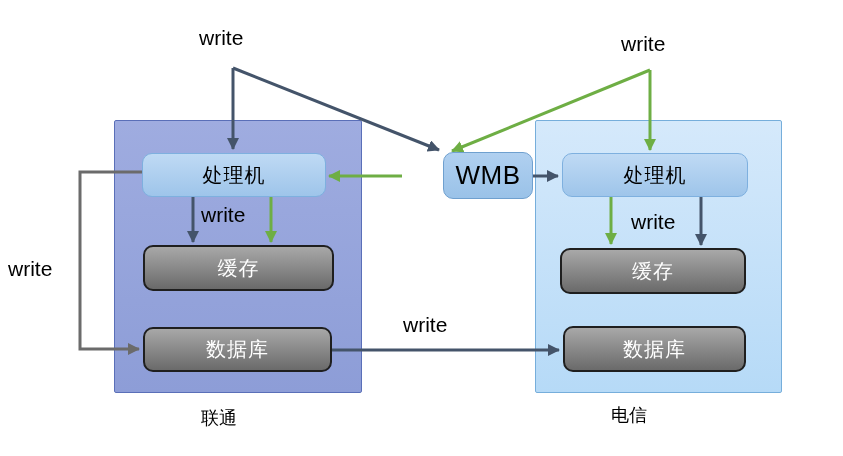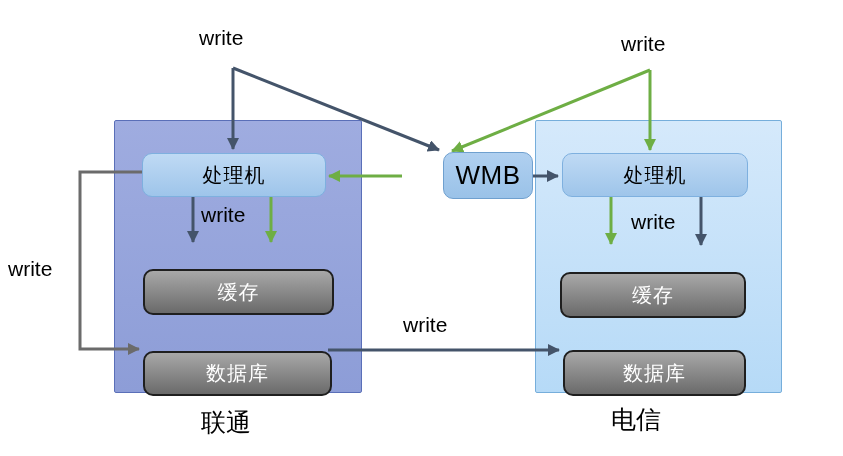--- a/index.html
+++ b/index.html
@@ -25,21 +25,21 @@
   .node{
     position:absolute;display:flex;align-items:center;justify-content:center;
     border-radius:10px;font-size:20px;letter-spacing:1px;
   }
   .node.blue{
     background:linear-gradient(180deg,#BFDAF4 0%,#9EC5EA 100%);
     border:1.5px solid #7EB0DF;color:#000;text-align:center;
   }
   .node.gray{
     background:linear-gradient(180deg,#A8A8A8 0%,#6A6A6A 100%);
-    border:2px solid #1F1F1F;color:#ffffff;margin-top:24px;
+    border:2px solid #1F1F1F;color:#ffffff;
   }
   .node.wmb{
     left:402px;top:152px;width:88px;height:45px;
     background:linear-gradient(180deg,#B0D0F0 0%,#9AC2E8 100%);
     border:1.5px solid #6FA0CF;color:#000;
     font-size:26px;letter-spacing:0.5px;border-radius:10px;margin-left:41px;
   }
   .proc-unicom{left:142px;top:153px;width:182px;height:42px;}
   .proc-telecom{left:562px;top:153px;width:184px;height:42px;}
   .cache-unicom{left:143px;top:245px;width:187px;height:42px;}
@@ -49,21 +49,21 @@
   
   .lbl{position:absolute;font-size:21px;color:#000;white-space:nowrap;text-align:center;}
   .write-top-left{left:199px;top:26px;}
   .write-top-right{left:621px;top:32px;}
   .write-left{left:8px;top:257px;}
   .write-inner-unicom{left:201px;top:203px;}
   .write-inner-telecom{left:631px;top:210px;}
   .binlog{left:403px;top:313px;}
   
   .carrier-title{
-    position:absolute;font-size:25px;color:#000;
+    position:absolute;font-size:18px;color:#000;
     font-family:"DejaVu Serif","Liberation Serif",serif;white-space:nowrap;
   }
   .title-unicom{left:201px;top:406px;}
   .title-telecom{left:611px;top:403px;}
   
   svg.arrows{position:absolute;left:0;top:0;width:843px;height:456px;pointer-events:none;}
 </style>
 </head>
 <body>
 

